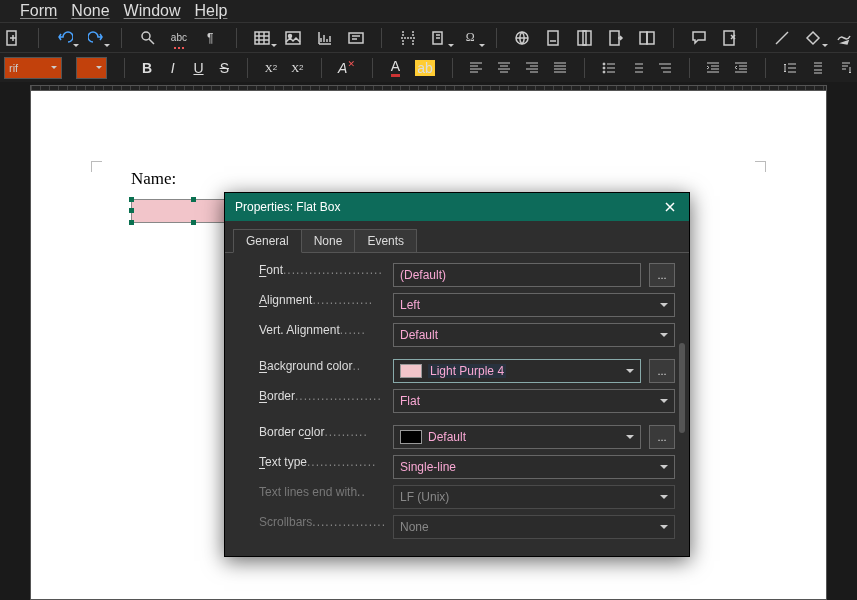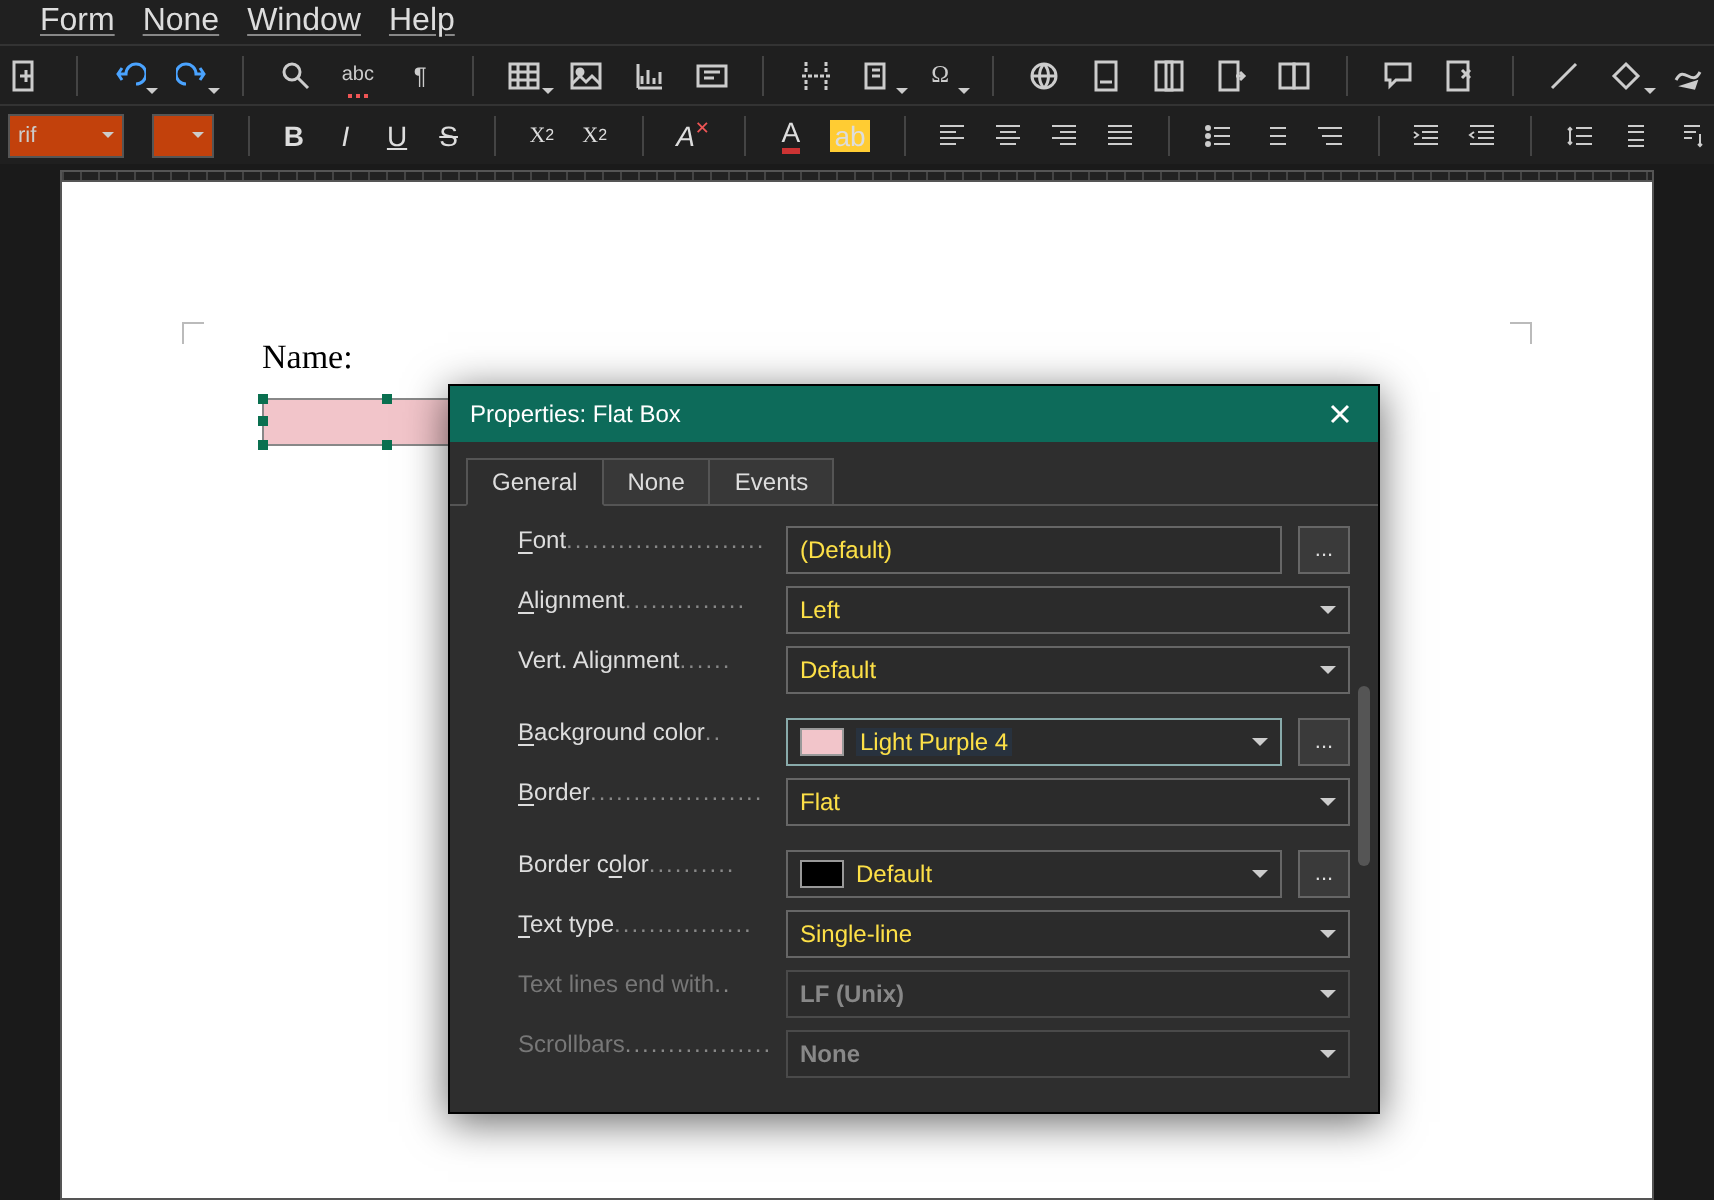--- a/index.html
+++ b/index.html
@@ -40,23 +40,23 @@
   .tabs { height:32px; display:flex; align-items:flex-end; padding:4px 8px 0 8px; gap:0; border-bottom:1px solid #555; }
   .tab { padding:4px 12px; font-size:12px; color:#ddd; border:1px solid #555; border-bottom:none; background:#383838; margin-right:-1px; }
   .tab.active { background:#2e2e2e; border-bottom:1px solid #2e2e2e; position:relative; top:1px; }
 
   .form { padding:10px 14px 10px 14px; display:flex; flex-direction:column; gap:6px; }
   .row { display:flex; align-items:flex-start; gap:8px;margin-left:20px; }
   .lbl { width:126px; color:#ddd; font-size:12px; white-space:nowrap; overflow:hidden; }
   .lbl.disabled { color:#777; }
   .lbl span.dots { letter-spacing:1px; color:#888; }
   .ul { text-decoration: underline; text-underline-offset: 2px; }
-  .field { flex:1; height:24px; background:#2b2b2b; border:1px solid #666; display:flex; align-items:center; padding:0 6px; color:#fde047; font-size:12px; position:relative; }
+  .field { flex:1; height:24px; background:#2b2b2b; border:1px solid #666; display:flex; align-items:center; padding:0 6px; color:#f9a8d4; font-size:12px; position:relative; }
   .field.drop::after { content:""; position:absolute; right:6px; top:50%; margin-top:-2px; width:0;height:0;border-left:4px solid transparent;border-right:4px solid transparent;border-top:4px solid #ccc; }
-  .field.disabled { color:#888; border-color:#4a4a4a;font-weight:bold; }
+  .field.disabled { color:#888; border-color:#4a4a4a; }
   .more-btn { width:26px; height:24px; background:#3a3a3a; border:1px solid #666; display:flex; align-items:center; justify-content:center; color:#ddd; font-size:11px; }
   .swatch { width:22px; height:14px; margin-right:6px; border:1px solid #999; }
   .color-name { background:#1e4f8a33; padding:0 2px; }
   .scroll-thumb { position:absolute; right:4px; top:150px; width:6px; height:90px; background:#555; border-radius:3px; }
 </style>
 </head>
 <body>
 
 <div class="menubar">
   <span><span class="mn">Form</span></span>

